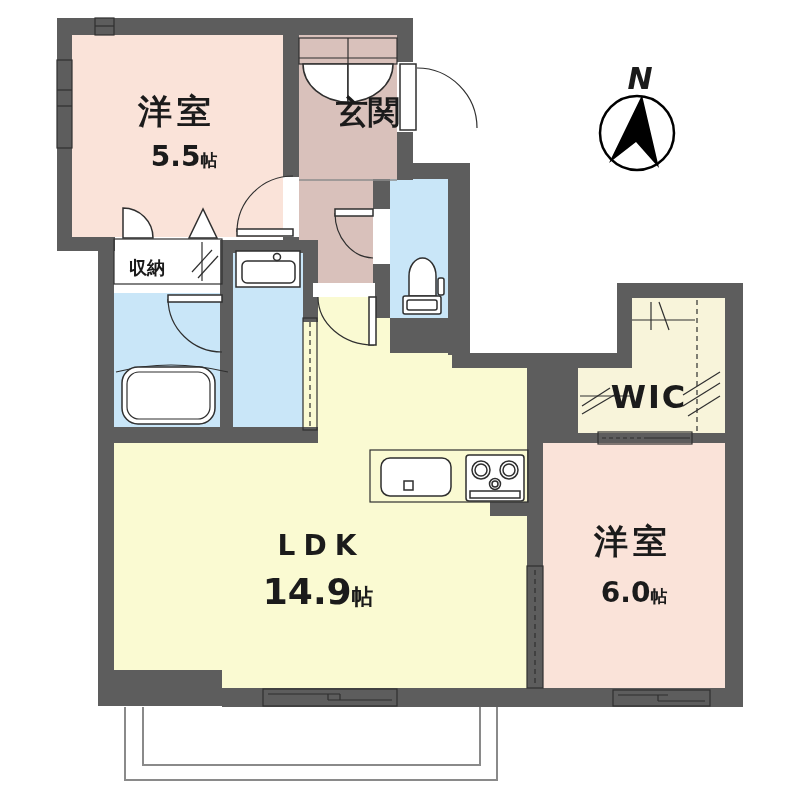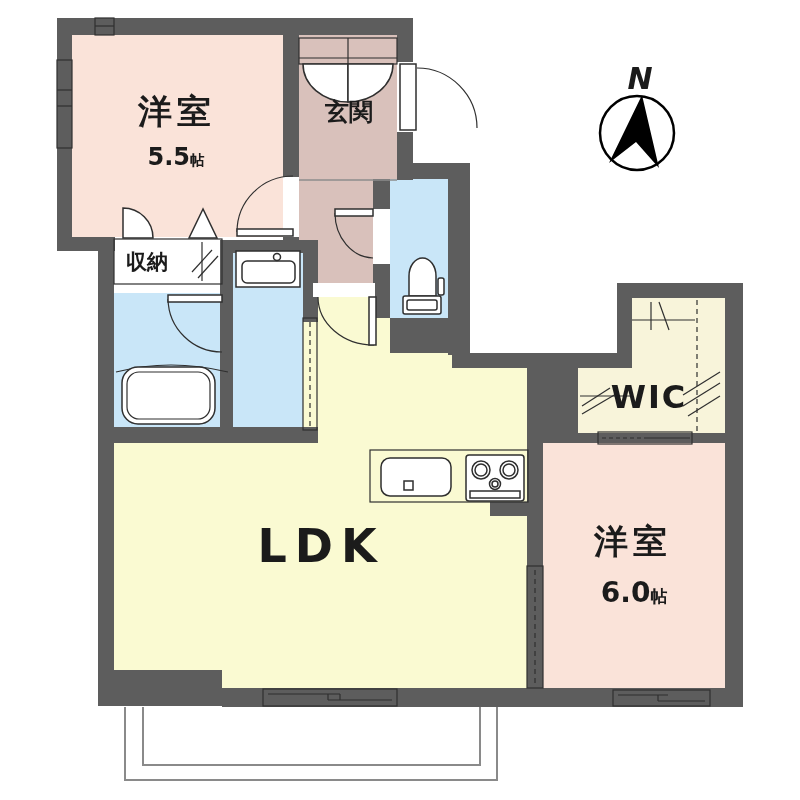--- a/index.html
+++ b/index.html
@@ -204,27 +204,28 @@
     <path d="M143,707 V765 H480 V707"></path>
   </g>
 
   <g>
     <circle cx="637" cy="133" r="37" fill="#fff" stroke="#000" stroke-width="2.5"></circle>
     <polygon points="642,95 609,163 636,142 659,168" fill="#000"></polygon>
   </g>
 </svg>
 
   <div class="label" style="left:177px;top:111px;font-size:34px;letter-spacing:5px">洋室</div>
-  <div class="label" style="left:176px;top:157px;font-size:24px"><span>5.5</span><span class="unit">帖</span></div>
-
-  <div class="label" style="left:349px;top:112px;font-size:24px">玄関</div>
-
-  <div class="label" style="left:147px;top:262px;font-size:21px">収納</div>
-
-  <div class="label" style="left:321px;top:546px;font-size:46px;letter-spacing:8px">LDK</div>
+  <div class="label" style="left:184px;top:157px;font-size:28px"><span>5.5</span><span class="unit">帖</span></div>
+
+  <div class="label" style="left:368px;top:112px;font-size:32px">玄関</div>
+
+  <div class="label" style="left:147px;top:268px;font-size:18px">収納</div>
+
+  <div class="label" style="left:321px;top:546px;font-size:28px;letter-spacing:8px">LDK</div>
+  <div class="label" style="left:318px;top:592px;font-size:36px"><span>14.9</span><span class="unit">帖</span></div>
 
   <div class="label" style="left:649px;top:397px;font-size:32px;letter-spacing:2px">WIC</div>
 
   <div class="label" style="left:633px;top:541px;font-size:34px;letter-spacing:5px">洋室</div>
   <div class="label" style="left:634px;top:593px;font-size:28px"><span>6.0</span><span class="unit">帖</span></div>
 
 
   <div class="label" style="left:640px;top:79px;font-size:30px;font-style:italic">N</div>
 </div>
 

